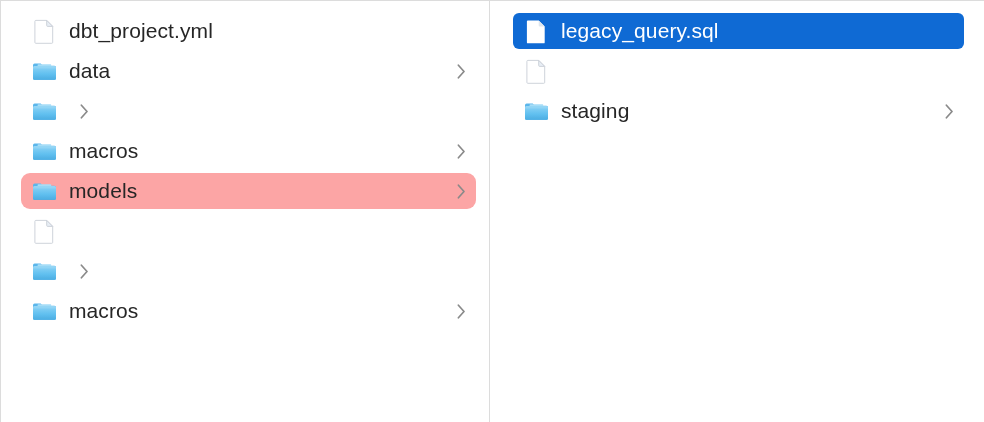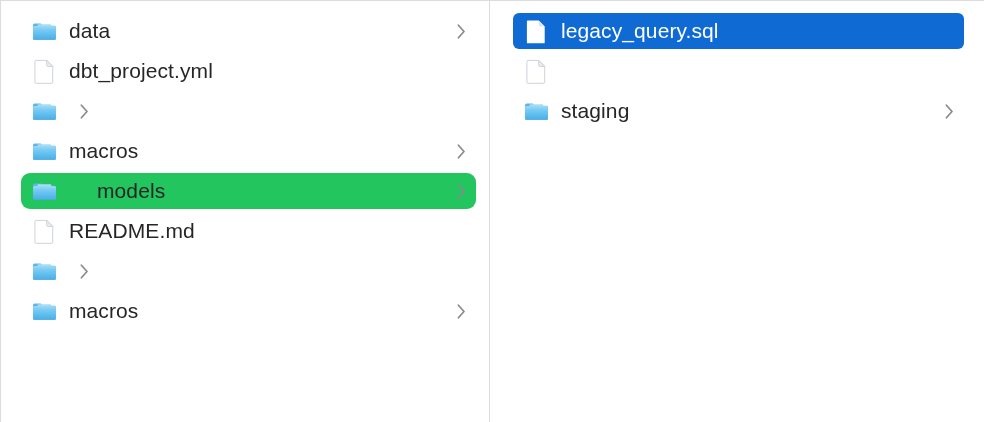--- a/index.html
+++ b/index.html
@@ -56,22 +56,21 @@
     box-sizing: border-box;
     background: transparent;
   }
   .col-right .file-row {
     margin-left: 23px;
     margin-right: 20px;
     border-radius: 6px;
   }
 
   .file-row.selected-inactive {
-    background: #22c55e;
-    gap: 28px;
+    background: #fca5a5;
   }
 
   .file-row.selected-active {
     background: #0f6ad4;
   }
 
   
   .icon {
     flex: 0 0 auto;
     width: 27px;
@@ -112,48 +111,20 @@
 </style>
 </head>
 <body>
 
 <div id="finder-columns">
 
   <div class="column col-left">
       <div class="file-row">
         <span class="icon">
           <svg viewBox="0 0 27 27" xmlns="http://www.w3.org/2000/svg">
-            <defs>
-              <linearGradient id="fbody" x1="0" y1="0" x2="0" y2="1">
-                <stop offset="0" stop-color="#8ed3f5"></stop>
-                <stop offset="0.55" stop-color="#63c1f0"></stop>
-                <stop offset="1" stop-color="#4aaee4"></stop>
-              </linearGradient>
-              <linearGradient id="fback" x1="0" y1="0" x2="0" y2="1">
-                <stop offset="0" stop-color="#5db8ec"></stop>
-                <stop offset="1" stop-color="#3ea1dd"></stop>
-              </linearGradient>
-            </defs>
-            <path d="M2 7.2a1.6 1.6 0 0 1 1.6-1.6h6.1l2.1 2.1h11.6a1.6 1.6 0 0 1 1.6 1.6v10.9a1.6 1.6 0 0 1-1.6 1.6H3.6A1.6 1.6 0 0 1 2 20.2z" fill="url(#fback)"></path>
-            <rect x="6.6" y="6.3" width="13.6" height="2.2" rx="0.6" fill="#a6ddf7"></rect>
-            <path d="M2 9.6a1.5 1.5 0 0 1 1.5-1.5h20a1.5 1.5 0 0 1 1.5 1.5v10.6a1.6 1.6 0 0 1-1.6 1.6H3.6A1.6 1.6 0 0 1 2 20.2z" fill="url(#fbody)"></path>
-            <rect x="2" y="18.9" width="23" height="1.1" fill="#57b3e2" opacity="0.55"></rect>
-            <path d="M2 9.6a1.5 1.5 0 0 1 1.5-1.5h20a1.5 1.5 0 0 1 1.5 1.5v1.0H2z" fill="#9ad8f6" opacity="0.55"></path>
-          </svg>
-        </span>
-        <span class="file-label">data</span>
-        <span class="chevron">
-          <svg width="9" height="15" viewBox="0 0 9 15" xmlns="http://www.w3.org/2000/svg">
-            <path d="M1.4 1.2L7.0 7.5 1.4 13.8" fill="none" stroke="#8a8a8a" stroke-width="1.7" stroke-linecap="round" stroke-linejoin="round"></path>
-          </svg>
-        </span>
-      </div>
-      <div class="file-row">
-        <span class="icon">
-          <svg viewBox="0 0 27 27" xmlns="http://www.w3.org/2000/svg">
             <path d="M4.8 2.4h10.9l6.0 6.0v16.0a.9.9 0 0 1-.9.9H4.8a.9.9 0 0 1-.9-.9V3.3a.9.9 0 0 1 .9-.9z" fill="#ffffff" stroke="#c8ced6" stroke-width="0.9" stroke-linejoin="round"></path>
             <path d="M15.7 2.4l6.0 6.0h-5.1a.9.9 0 0 1-.9-.9z" fill="#e8eef5" stroke="#c8ced6" stroke-width="0.9" stroke-linejoin="round"></path>
           </svg>
         </span>
         <span class="file-label">dbt_project.yml</span>
         <span class="chevron hidden">
           <svg width="9" height="15" viewBox="0 0 9 15" xmlns="http://www.w3.org/2000/svg">
             <path d="M1.4 1.2L7.0 7.5 1.4 13.8" fill="none" stroke="#8a8a8a" stroke-width="1.7" stroke-linecap="round" stroke-linejoin="round"></path>
           </svg>
         </span>
@@ -172,20 +143,48 @@
                 <stop offset="1" stop-color="#3ea1dd"></stop>
               </linearGradient>
             </defs>
             <path d="M2 7.2a1.6 1.6 0 0 1 1.6-1.6h6.1l2.1 2.1h11.6a1.6 1.6 0 0 1 1.6 1.6v10.9a1.6 1.6 0 0 1-1.6 1.6H3.6A1.6 1.6 0 0 1 2 20.2z" fill="url(#fback)"></path>
             <rect x="6.6" y="6.3" width="13.6" height="2.2" rx="0.6" fill="#a6ddf7"></rect>
             <path d="M2 9.6a1.5 1.5 0 0 1 1.5-1.5h20a1.5 1.5 0 0 1 1.5 1.5v10.6a1.6 1.6 0 0 1-1.6 1.6H3.6A1.6 1.6 0 0 1 2 20.2z" fill="url(#fbody)"></path>
             <rect x="2" y="18.9" width="23" height="1.1" fill="#57b3e2" opacity="0.55"></rect>
             <path d="M2 9.6a1.5 1.5 0 0 1 1.5-1.5h20a1.5 1.5 0 0 1 1.5 1.5v1.0H2z" fill="#9ad8f6" opacity="0.55"></path>
           </svg>
         </span>
+        <span class="file-label">data</span>
+        <span class="chevron">
+          <svg width="9" height="15" viewBox="0 0 9 15" xmlns="http://www.w3.org/2000/svg">
+            <path d="M1.4 1.2L7.0 7.5 1.4 13.8" fill="none" stroke="#8a8a8a" stroke-width="1.7" stroke-linecap="round" stroke-linejoin="round"></path>
+          </svg>
+        </span>
+      </div>
+      <div class="file-row">
+        <span class="icon">
+          <svg viewBox="0 0 27 27" xmlns="http://www.w3.org/2000/svg">
+            <defs>
+              <linearGradient id="fbody" x1="0" y1="0" x2="0" y2="1">
+                <stop offset="0" stop-color="#8ed3f5"></stop>
+                <stop offset="0.55" stop-color="#63c1f0"></stop>
+                <stop offset="1" stop-color="#4aaee4"></stop>
+              </linearGradient>
+              <linearGradient id="fback" x1="0" y1="0" x2="0" y2="1">
+                <stop offset="0" stop-color="#5db8ec"></stop>
+                <stop offset="1" stop-color="#3ea1dd"></stop>
+              </linearGradient>
+            </defs>
+            <path d="M2 7.2a1.6 1.6 0 0 1 1.6-1.6h6.1l2.1 2.1h11.6a1.6 1.6 0 0 1 1.6 1.6v10.9a1.6 1.6 0 0 1-1.6 1.6H3.6A1.6 1.6 0 0 1 2 20.2z" fill="url(#fback)"></path>
+            <rect x="6.6" y="6.3" width="13.6" height="2.2" rx="0.6" fill="#a6ddf7"></rect>
+            <path d="M2 9.6a1.5 1.5 0 0 1 1.5-1.5h20a1.5 1.5 0 0 1 1.5 1.5v10.6a1.6 1.6 0 0 1-1.6 1.6H3.6A1.6 1.6 0 0 1 2 20.2z" fill="url(#fbody)"></path>
+            <rect x="2" y="18.9" width="23" height="1.1" fill="#57b3e2" opacity="0.55"></rect>
+            <path d="M2 9.6a1.5 1.5 0 0 1 1.5-1.5h20a1.5 1.5 0 0 1 1.5 1.5v1.0H2z" fill="#9ad8f6" opacity="0.55"></path>
+          </svg>
+        </span>
         <span class="chevron">
           <svg width="9" height="15" viewBox="0 0 9 15" xmlns="http://www.w3.org/2000/svg">
             <path d="M1.4 1.2L7.0 7.5 1.4 13.8" fill="none" stroke="#8a8a8a" stroke-width="1.7" stroke-linecap="round" stroke-linejoin="round"></path>
           </svg>
         </span>
       </div>
       <div class="file-row">
         <span class="icon">
           <svg viewBox="0 0 27 27" xmlns="http://www.w3.org/2000/svg">
             <defs>
@@ -241,21 +240,20 @@
           </svg>
         </span>
       </div>
       <div class="file-row">
         <span class="icon">
           <svg viewBox="0 0 27 27" xmlns="http://www.w3.org/2000/svg">
             <path d="M4.8 2.4h10.9l6.0 6.0v16.0a.9.9 0 0 1-.9.9H4.8a.9.9 0 0 1-.9-.9V3.3a.9.9 0 0 1 .9-.9z" fill="#ffffff" stroke="#c8ced6" stroke-width="0.9" stroke-linejoin="round"></path>
             <path d="M15.7 2.4l6.0 6.0h-5.1a.9.9 0 0 1-.9-.9z" fill="#e8eef5" stroke="#c8ced6" stroke-width="0.9" stroke-linejoin="round"></path>
           </svg>
         </span>
-        <span class="file-label">README.md</span>
         <span class="chevron hidden">
           <svg width="9" height="15" viewBox="0 0 9 15" xmlns="http://www.w3.org/2000/svg">
             <path d="M1.4 1.2L7.0 7.5 1.4 13.8" fill="none" stroke="#8a8a8a" stroke-width="1.7" stroke-linecap="round" stroke-linejoin="round"></path>
           </svg>
         </span>
       </div>
       <div class="file-row">
         <span class="icon">
           <svg viewBox="0 0 27 27" xmlns="http://www.w3.org/2000/svg">
             <defs>

